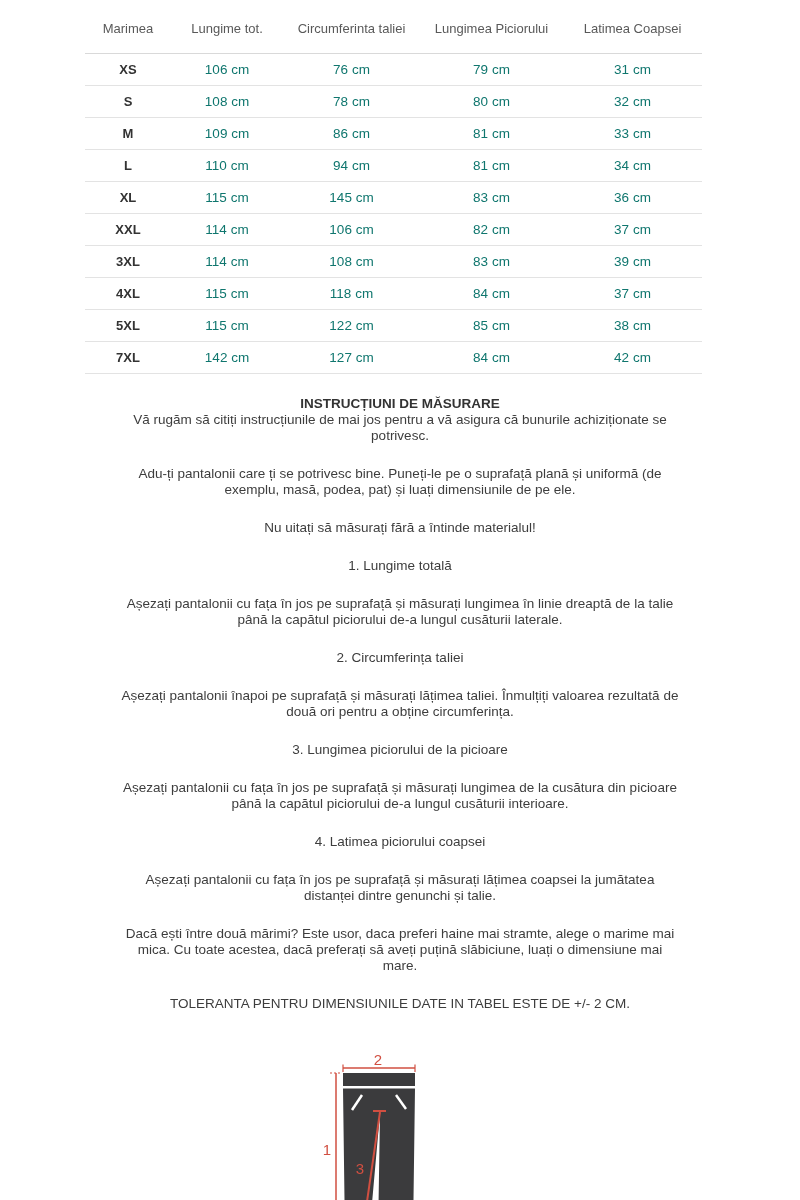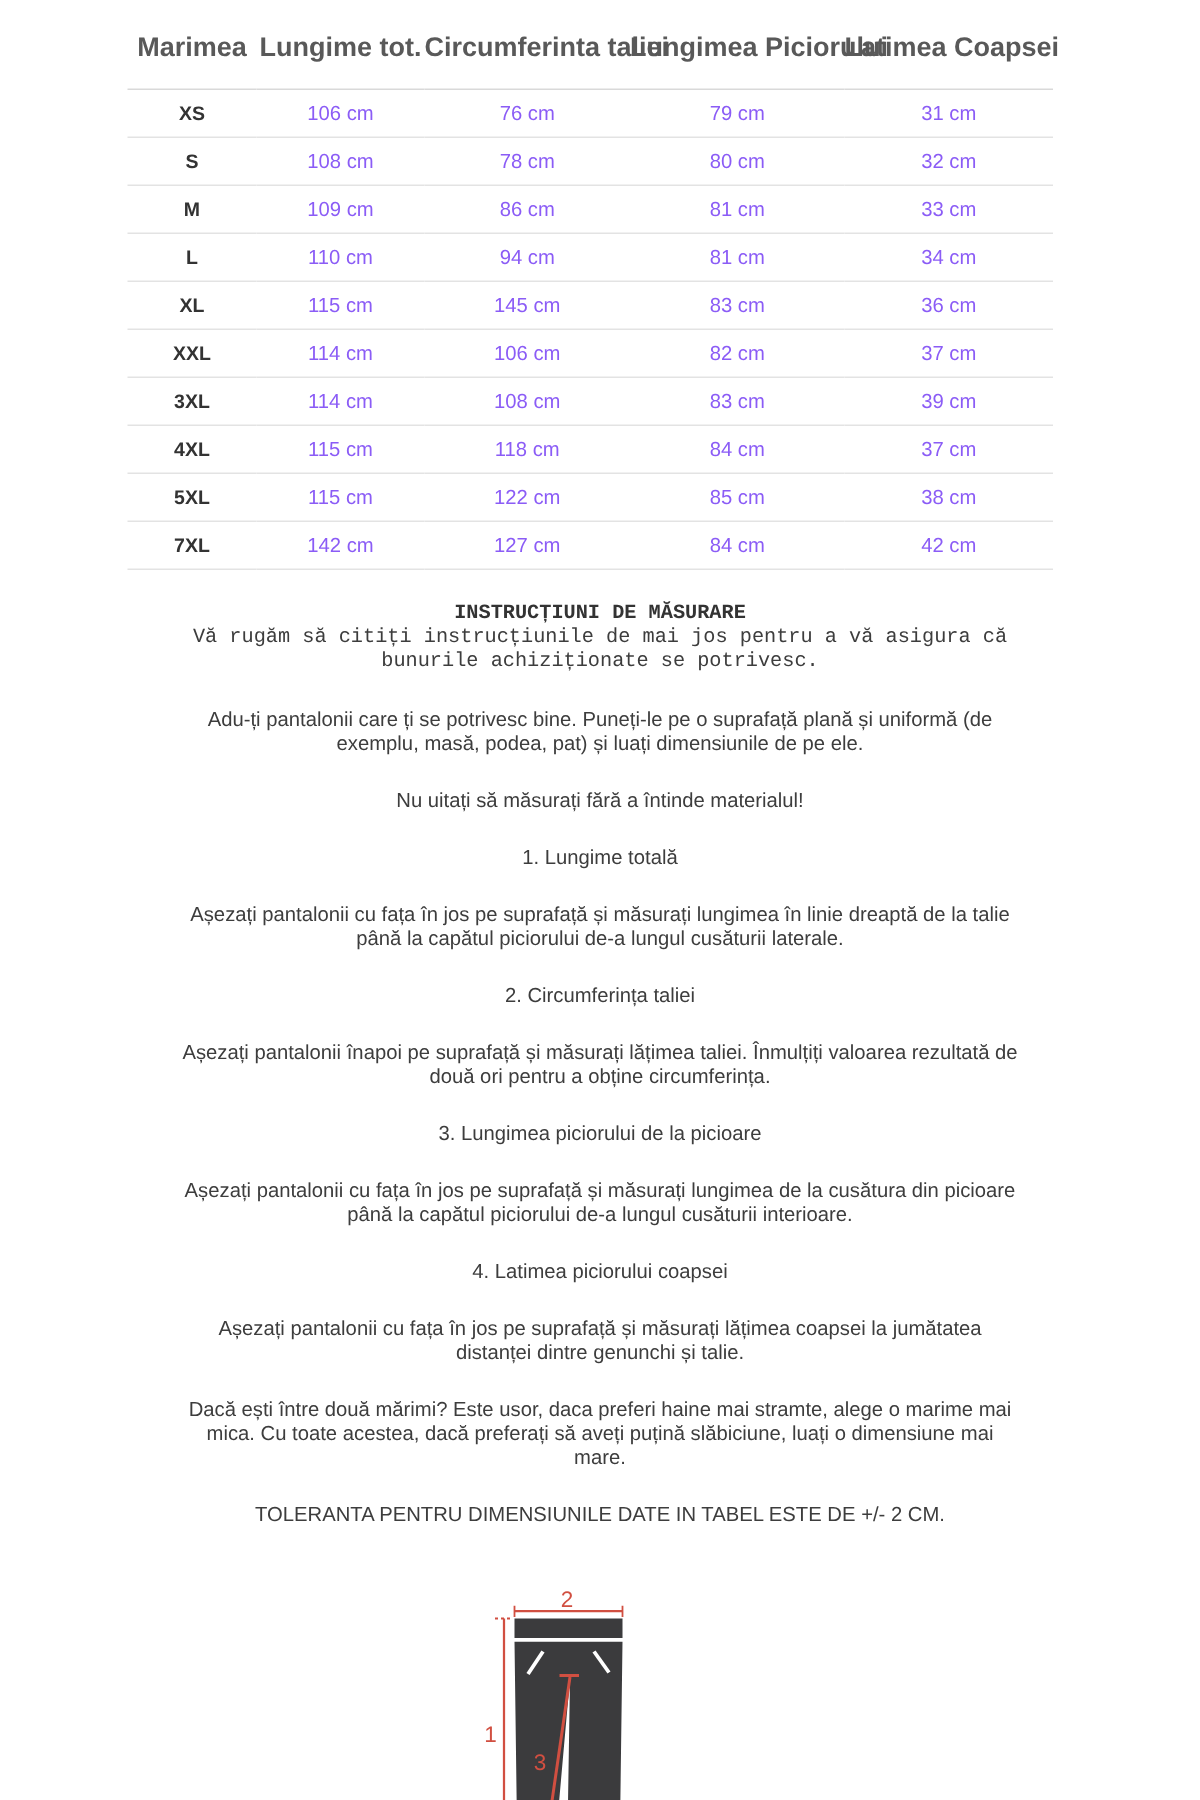--- a/index.html
+++ b/index.html
@@ -12,31 +12,31 @@
   .page { width: 800px; height: 1200px; position: relative; }
 
   
   table.size-table {
     border-collapse: collapse;
     margin: 12px 0 0 85px;
     width: 617px;
     table-layout: fixed;
   }
   table.size-table th {
-    font-weight: 700;
+    font-weight: 400;
     color: #595959;
-    font-size: 18px;
+    font-size: 13px;
     text-align: center;
     padding: 9px 0 17px 0;
     border-bottom: 1px solid #d9d9d9;
     white-space: nowrap;
   }
   table.size-table td {
     font-size: 13.5px;
-    color: #8b5cf6;
+    color: #0f766e;
     text-align: center;
     height: 32px;
     border-bottom: 1px solid #e3e3e3;
     white-space: nowrap;
   }
   table.size-table td.size-cell {
     font-weight: 700;
     font-size: 13px;
     color: #333333;
   }
@@ -45,21 +45,21 @@
   .instructions {
     width: 560px;
     margin: 22px auto 0 auto;
     text-align: center;
     font-size: 13.5px;
     line-height: 16px;
     color: #3d3d3d;
   }
   .instructions .b-title { font-weight: 700; font-size: 13.5px; color: #333; }
   .instructions p { margin-top: 22px; }
-  .instructions p:first-child { margin-top: 0; font-family: Liberation Mono, monospace; }
+  .instructions p:first-child { margin-top: 0; }
 
   
   figure.diagram {
     margin: 40px 0 0 320px;
     width: 110px;
     height: 187px;
   }
   .diagram svg { display: block; }
   .pants-fill { fill: var(--pants, #3b3b3d); }
   .accent-stroke { stroke: var(--accent, #d14f41); fill: none; }

